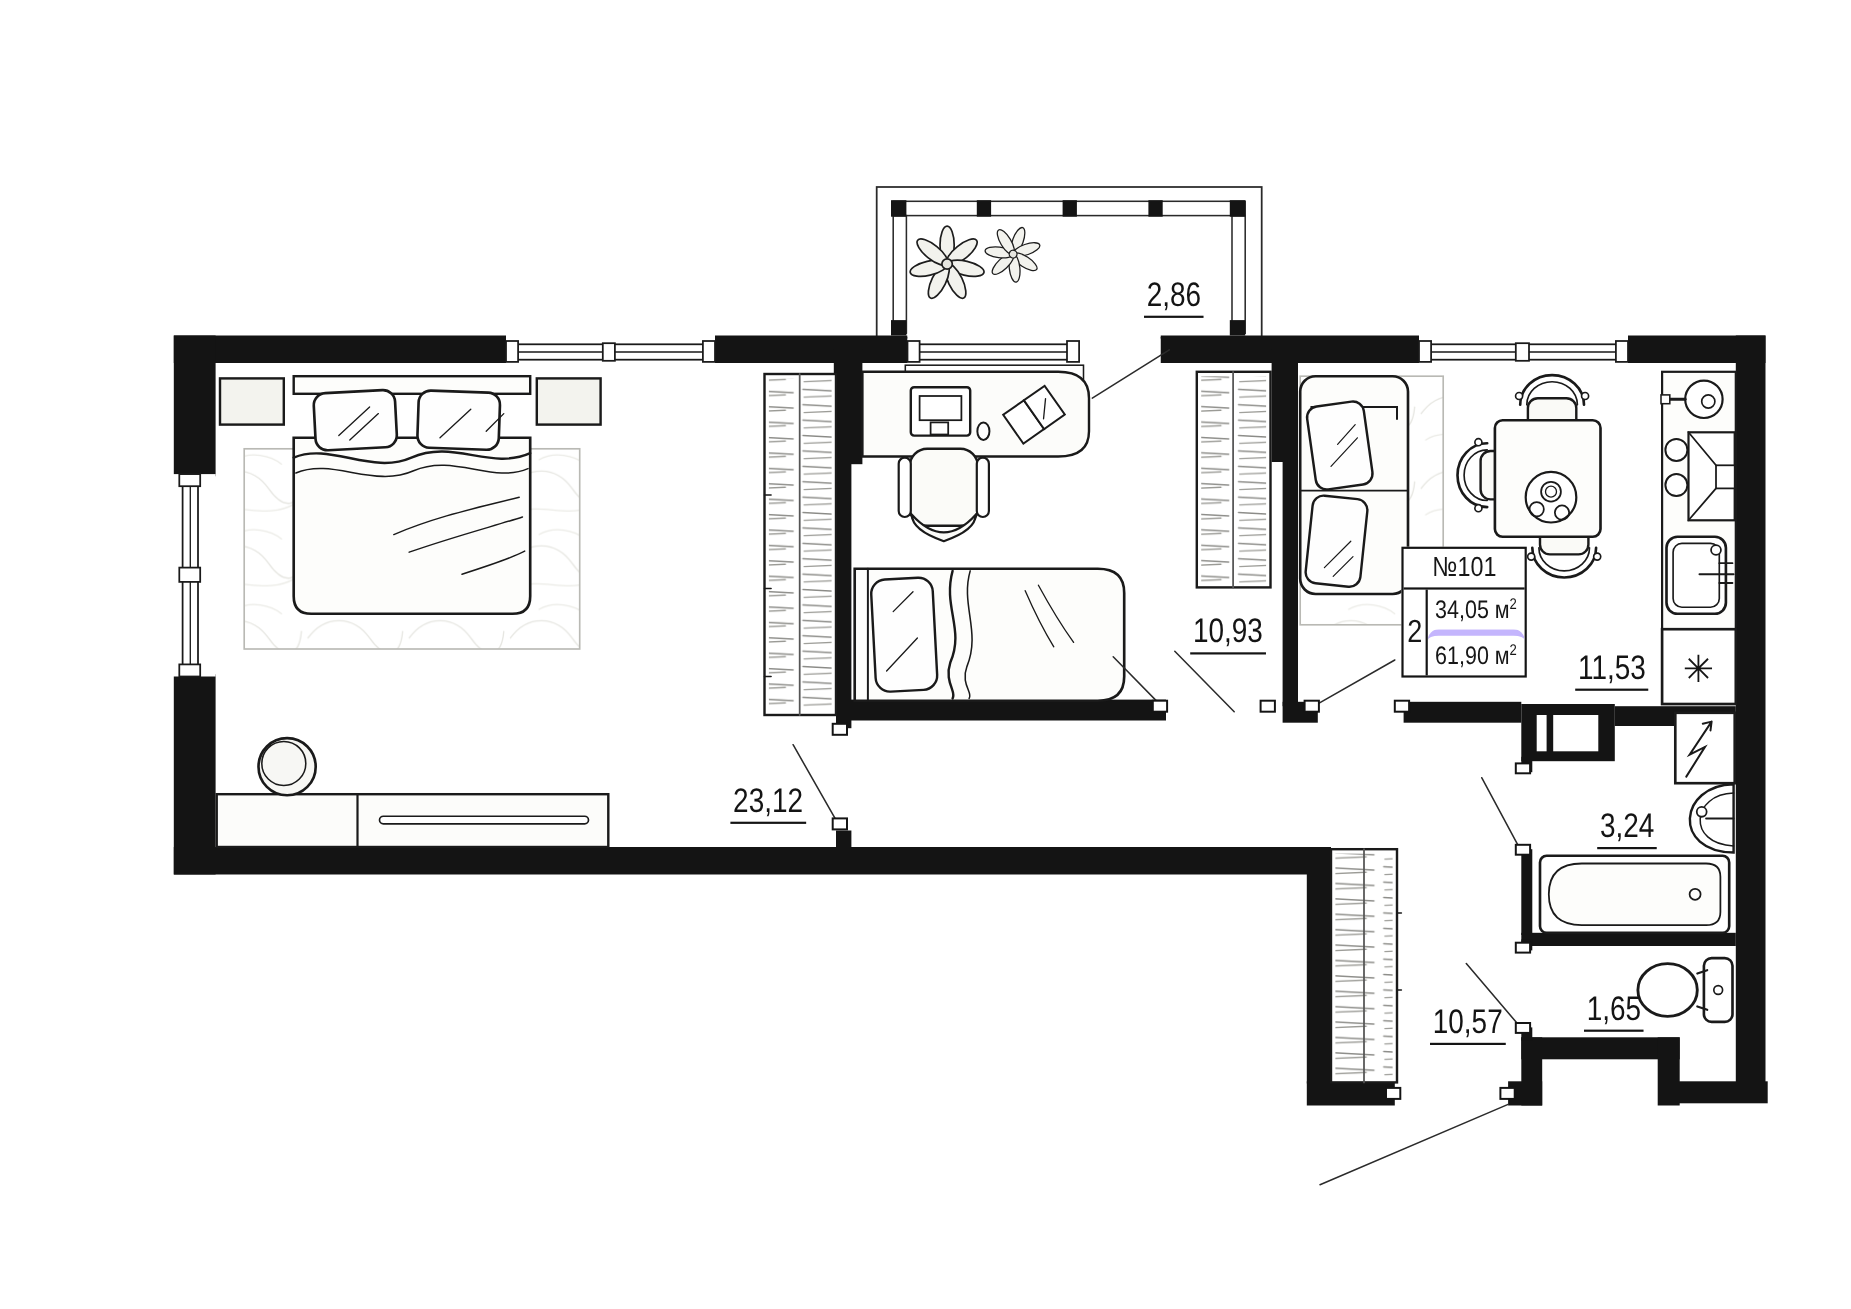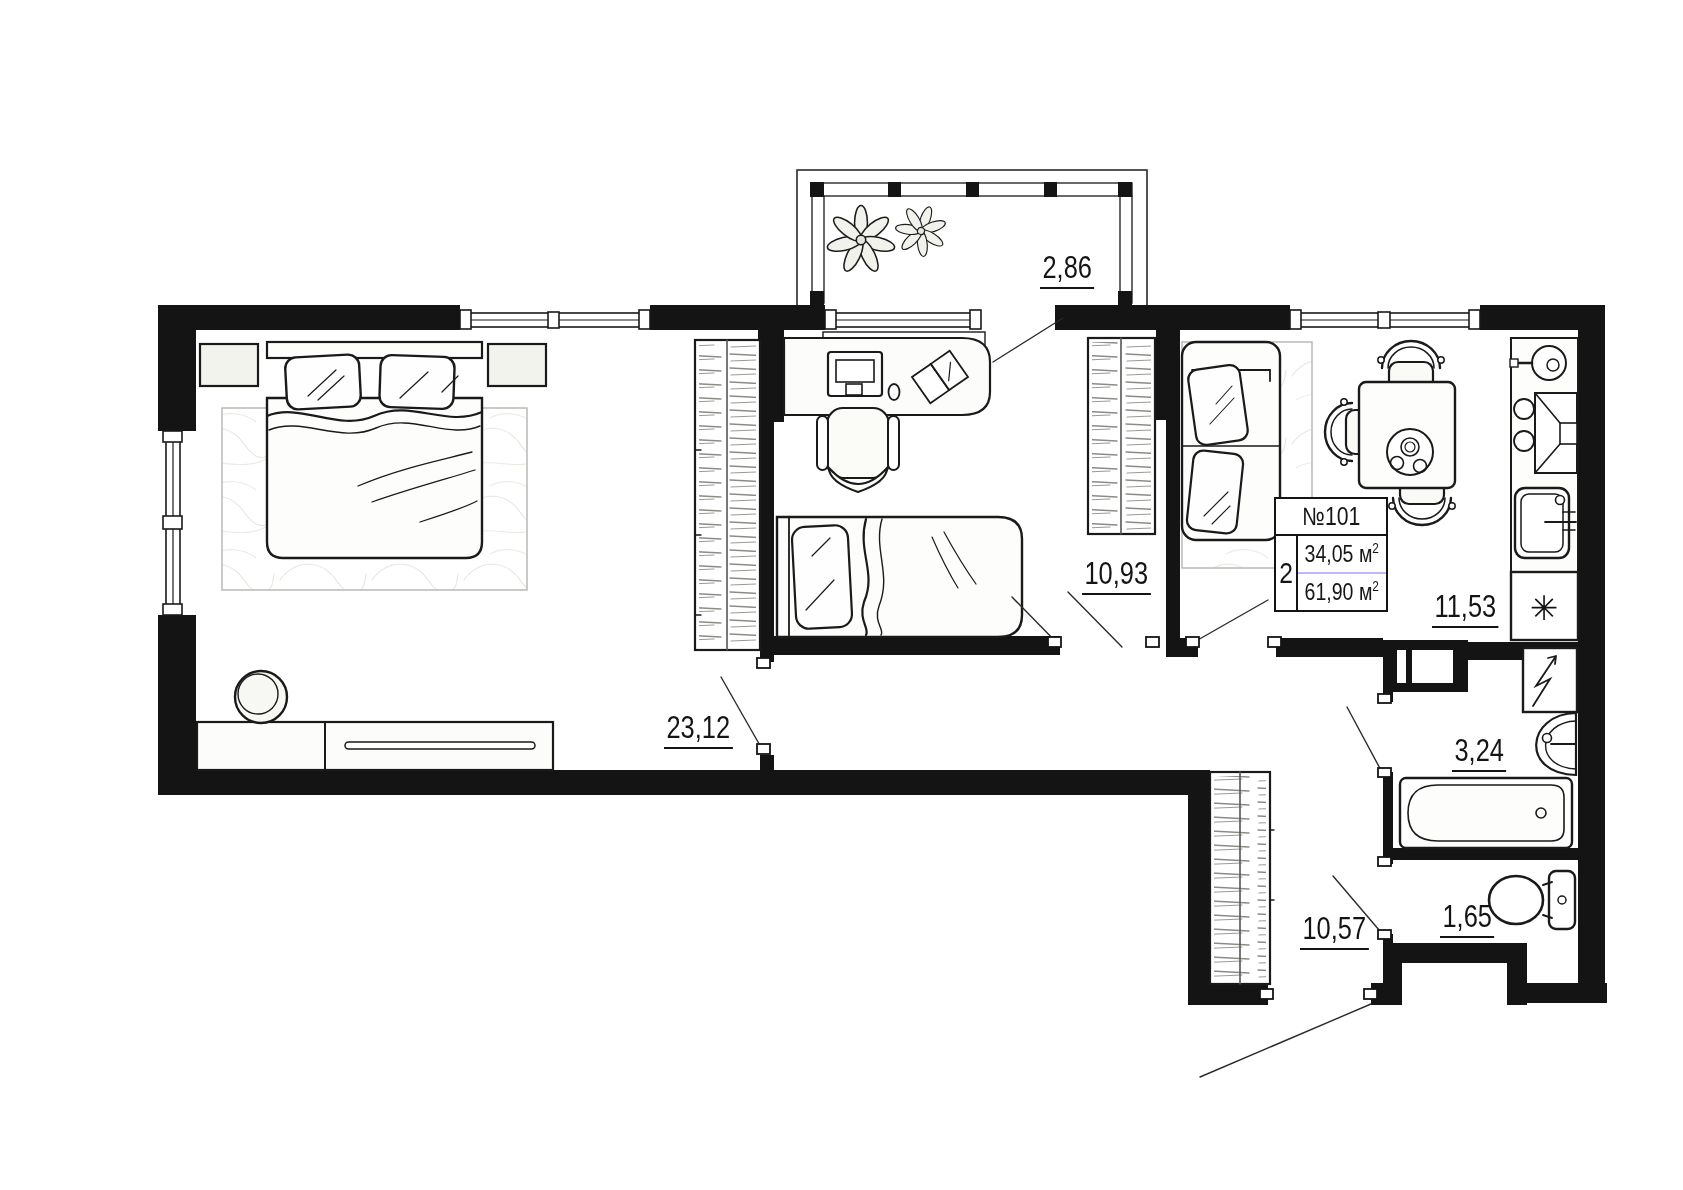--- a/index.html
+++ b/index.html
@@ -11,22 +11,22 @@
        transform:scaleX(.82);transform-origin:left top;white-space:nowrap;}
   .infobox{position:absolute;left:1274px;top:497px;width:114px;box-sizing:border-box;
            background:#fff;border:2.5px solid #141414;}
   .infobox .hdr{height:35px;border-bottom:2px solid #141414;display:flex;
                 align-items:center;justify-content:center;font-size:25px;}
   .infobox .body{display:flex;}
   .infobox .rooms{width:37px;border-right:2px solid #141414;display:flex;
                   align-items:center;justify-content:center;font-size:29px;}
   .infobox .vals{flex:1;}
   .infobox .v{height:36px;display:flex;align-items:center;justify-content:center;
-              font-size:23px;white-space:nowrap;}
-  .infobox .v + .v{border-top:2px solid #c4b5fd;}
+              font-size:23px;white-space:nowrap;border-radius:10px;}
+  .infobox .v + .v{border-top:6px solid #c4b5fd;}
   .cond{display:inline-block;transform:scaleX(.85);}
   sup{font-size:14px;line-height:0;}
 </style>
 </head>
 <body>
 
 <div id="stage">
 <svg id="plan-svg" width="1683" height="1190" viewBox="0 0 1683 1190" fill="none" stroke-linecap="round">
   <defs>
     <pattern id="hatch" patternUnits="userSpaceOnUse" width="66" height="14">

